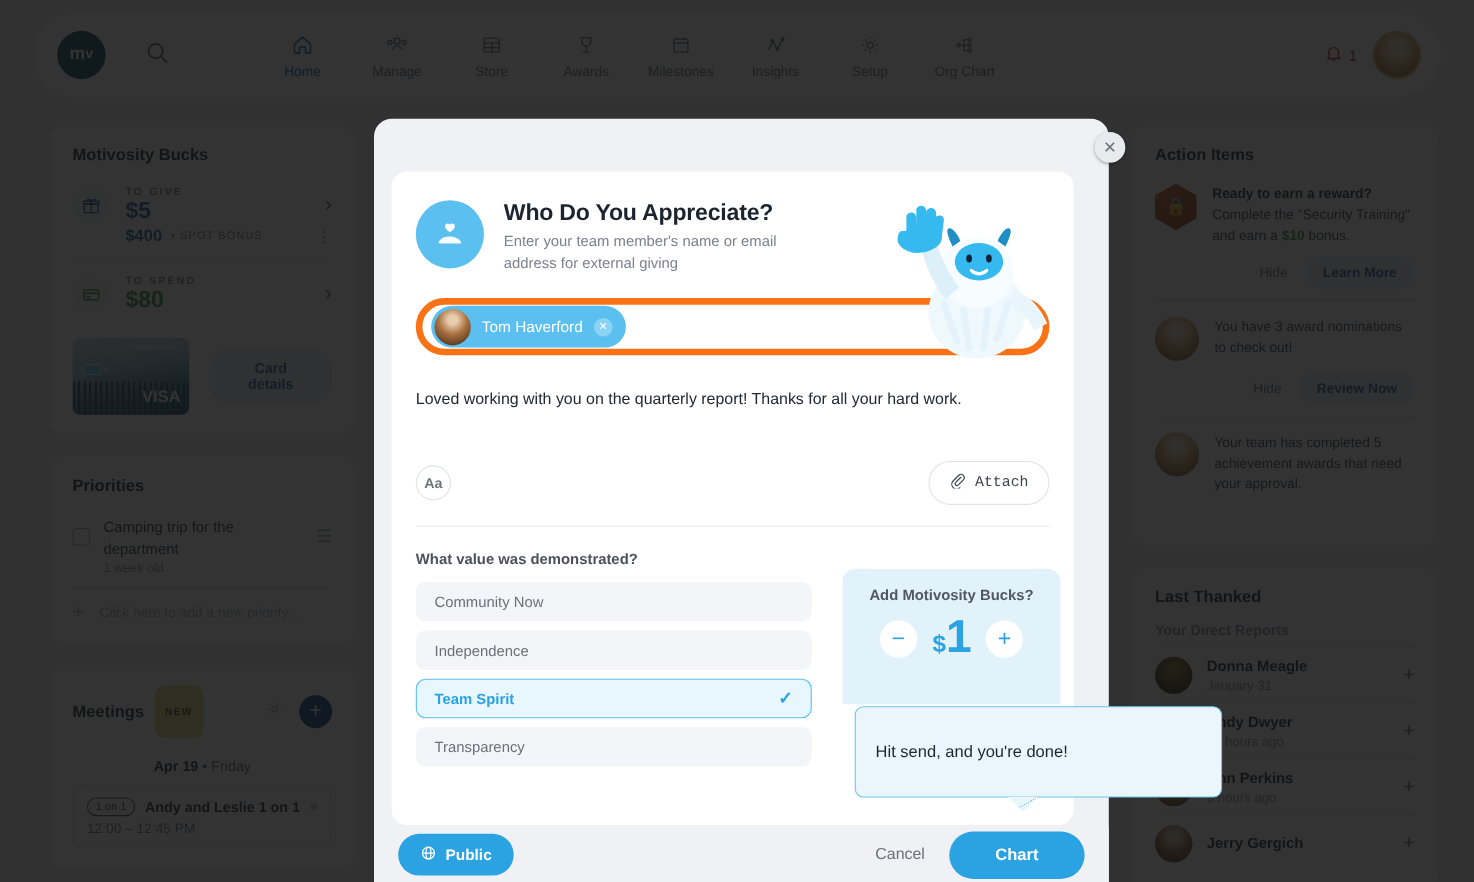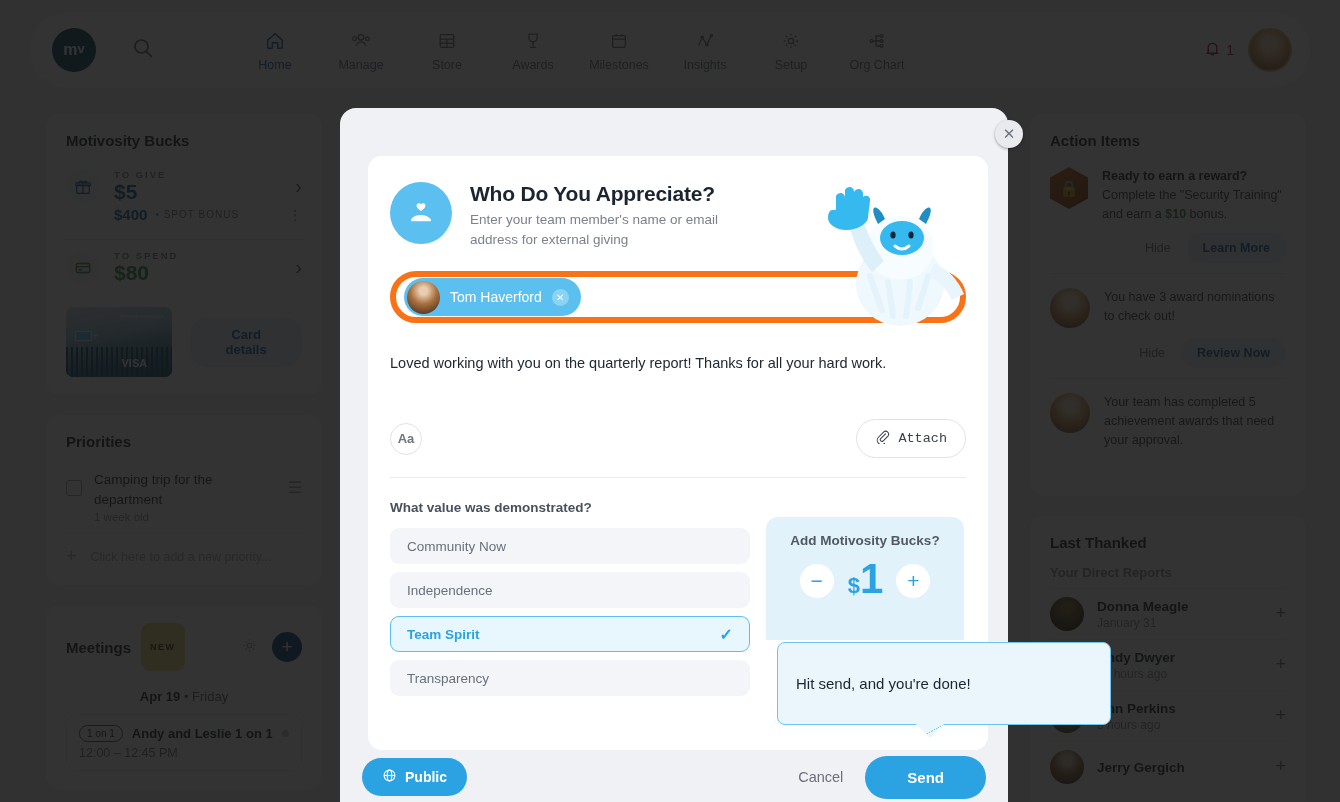--- a/index.html
+++ b/index.html
@@ -68,21 +68,21 @@
   .visa-wrap { display:flex; align-items:center; gap:18px; margin-top:16px;}
   .visa {
     width:110px;height:70px;border-radius:7px;
     background:linear-gradient(170deg,#cfe1ec 0%,#9cc2d6 35%,#2d6c8c 78%,#18506b 100%);
     position:relative; overflow:hidden; font-size:6px; color:#e6f0f6;
   }
   .visa .tag { position:absolute; top:6px; right:8px; font-weight:bold; font-size:6px;}
   .visa .chip{ position:absolute; left:9px; top:24px; width:14px;height:10px;
                border:1px solid #e6f0f6; border-radius:2px;}
   .visa .wifi{ position:absolute; left:27px; top:24px; font-size:9px;}
-  .visa .brand{position:absolute; right:25px; bottom:8px; font-size:11px; font-weight:bold;
+  .visa .brand{position:absolute; right:8px; bottom:8px; font-size:15px; font-weight:bold;
                color:#fff;}
   .visa .trees{position:absolute;left:0;bottom:0;width:100%;height:30px;
                background:repeating-linear-gradient(90deg,#17506b 0 2px,transparent 2px 5px);}
   .card-details-btn {
     background:#e9f0f6; color:#1d5f9e; font-weight:bold; font-size:13px;
     border:none; border-radius:18px; padding:10px 20px; cursor:pointer;
   }
 
   .prio-item { display:flex; align-items:flex-start; gap:12px; padding:6px 0 10px;}
   .chkbox { width:16px;height:16px;border:1.5px solid #9aa1ad; border-radius:3px; margin-top:10px; flex:0 0 auto;}
@@ -132,21 +132,21 @@
 
   
   #dim { position:absolute; inset:0; background:rgba(18,18,18,0.86); }
 
   
   #modal-outer {
     position:absolute; left:340px; top:108px; width:668px; height:694px;
     background:#eff1f4; border-radius:16px 16px 0 0;
   }
   #modal-card {
-    position:absolute; left:368px; top:156px; width:620px; height:594px;
+    position:absolute; left:356px; top:156px; width:620px; height:594px;
     background:#ffffff; border-radius:14px;
     padding:26px 22px 0;
   }
   #close-btn {
     position:absolute; left:995px; top:120px; width:28px;height:28px;border-radius:50%;
     background:#e8eaee; color:#6e747f; display:flex;align-items:center;justify-content:center;
     font-size:15px; cursor:pointer; z-index:40;
     box-shadow:0 1px 3px rgba(0,0,0,.35);
   }
 
@@ -635,14 +635,14 @@
     <span>
       <svg width="15" height="15" viewBox="0 0 20 20" fill="none" stroke="#fff" stroke-width="1.5">
           <circle cx="10" cy="10" r="7.2"></circle>
           <ellipse cx="10" cy="10" rx="3" ry="7.2"></ellipse>
           <line x1="2.8" y1="10" x2="17.2" y2="10"></line>
         </svg>
     </span>
     <span>Public</span>
   </button>
   <button class="cancel-btn">Cancel</button>
-  <button class="send-btn">Send</button>
+  <button class="send-btn">Chart</button>
 </div>
 
 </body></html>

